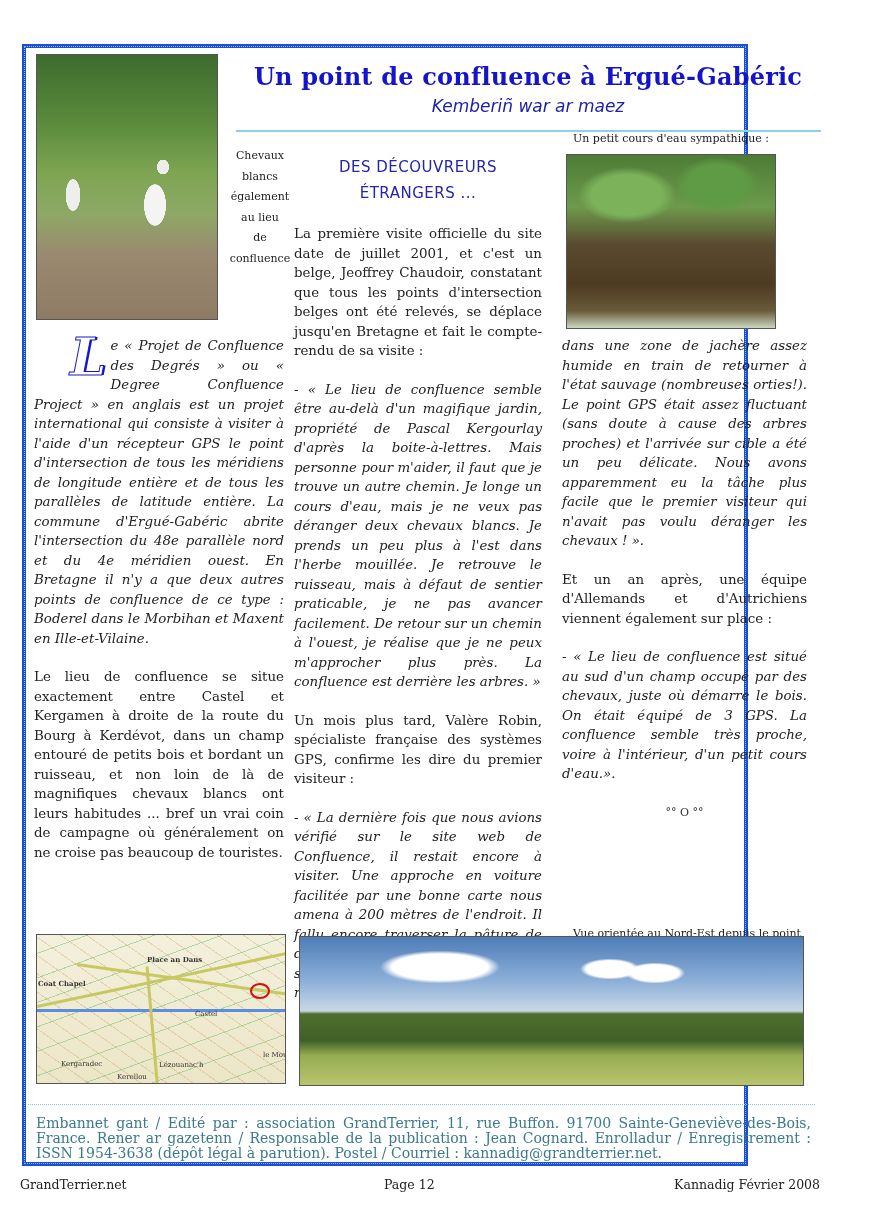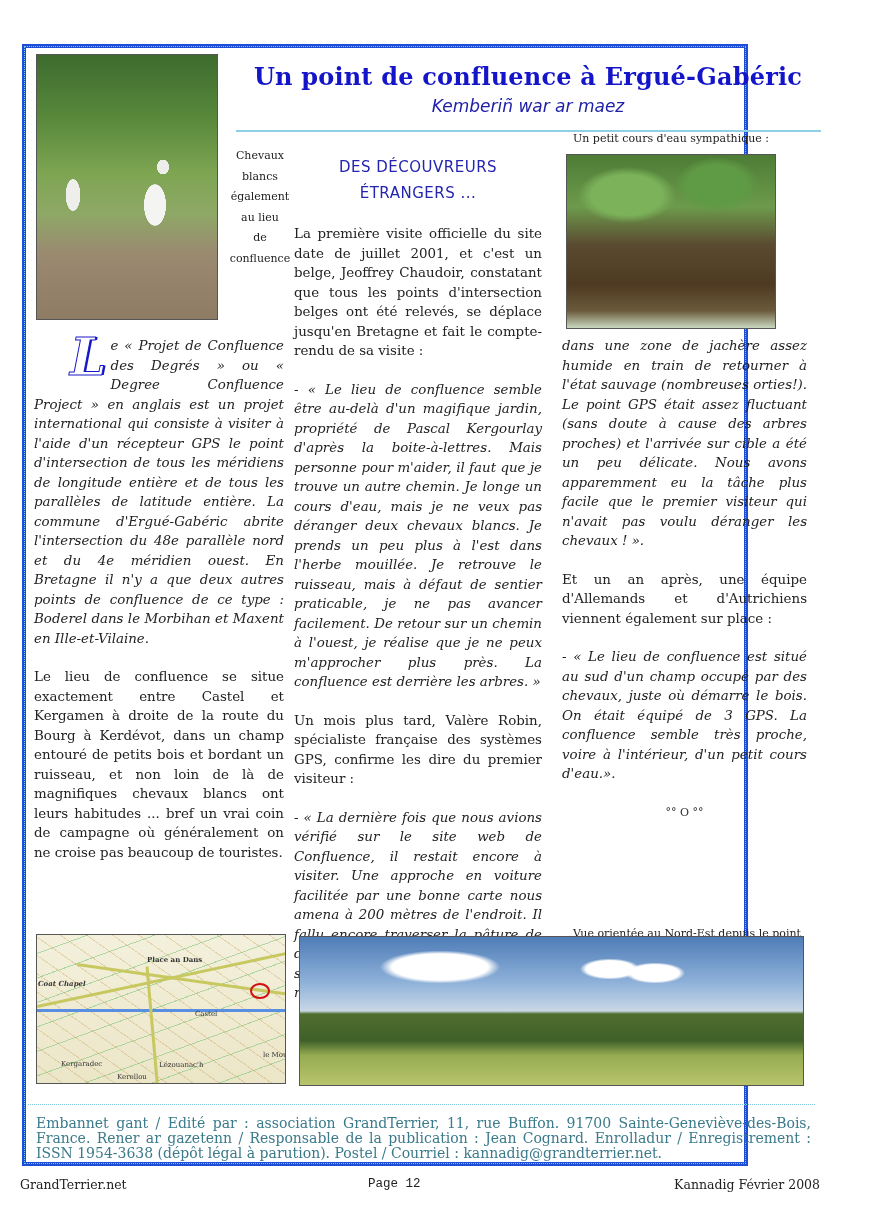--- a/index.html
+++ b/index.html
@@ -124,31 +124,31 @@
     <div class="sep">°° O °°</div>
   </div>
 
   <div class="view-cap">Vue orientée au Nord-Est depuis le point de confluence 48N-4W :</div>
 
   <div class="photo ph-map" title="Carte IGN du lieu de confluence">
     <div class="map-road" style="left:0;top:70px;width:260px;transform:rotate(-12deg);"></div>
     <div class="map-road" style="left:40px;top:28px;width:210px;transform:rotate(8deg);"></div>
     <div class="map-road" style="left:110px;top:30px;width:120px;transform:rotate(85deg);"></div>
     <span class="map-label" style="left:110px;top:20px;font-weight:bold;">Place an Dans</span>
-    <span class="map-label" style="left:1px;top:44px;font-weight:bold;font-style:italic;">Coat Chapel</span>
+    <span class="map-label" style="left:1px;top:44px;font-weight:bold;">Coat Chapel</span>
     <span class="map-label" style="left:158px;top:75px;">Castel</span>
     <span class="map-label" style="left:24px;top:125px;">Kergaradec</span>
     <span class="map-label" style="left:80px;top:138px;">Kerellou</span>
     <span class="map-label" style="left:122px;top:126px;">Lézouanac'h</span>
     <span class="map-label" style="left:226px;top:116px;">le Moulin de l'Ec</span>
     <span class="map-label" style="left:210px;top:147px;">Kermoysan</span>
     <div class="map-circle"></div>
   </div>
 
   <div class="photo ph-land" title="Paysage vers le Nord-Est"></div>
 
   <div class="footer-rule"></div>
   <div class="imprint">Embannet gant / Edité par : association GrandTerrier, 11, rue Buffon. 91700 Sainte-Geneviève-des-Bois, France. Rener ar gazetenn / Responsable de la publication : Jean Cognard. Enrolladur / Enregistrement : ISSN 1954-3638 (dépôt légal à parution). Postel / Courriel : kannadig@grandterrier.net.</div>
 </div>
 
 <div class="pagefoot" style="left:20px;">GrandTerrier.net</div>
-<div class="pagefoot" style="left:368px;font-family:Liberation Mono, monospace;">Page 12</div>
+<div class="pagefoot" style="left:384px;">Page 12</div>
 <div class="pagefoot" style="right:50px;">Kannadig Février 2008</div>
 
 </body></html>

